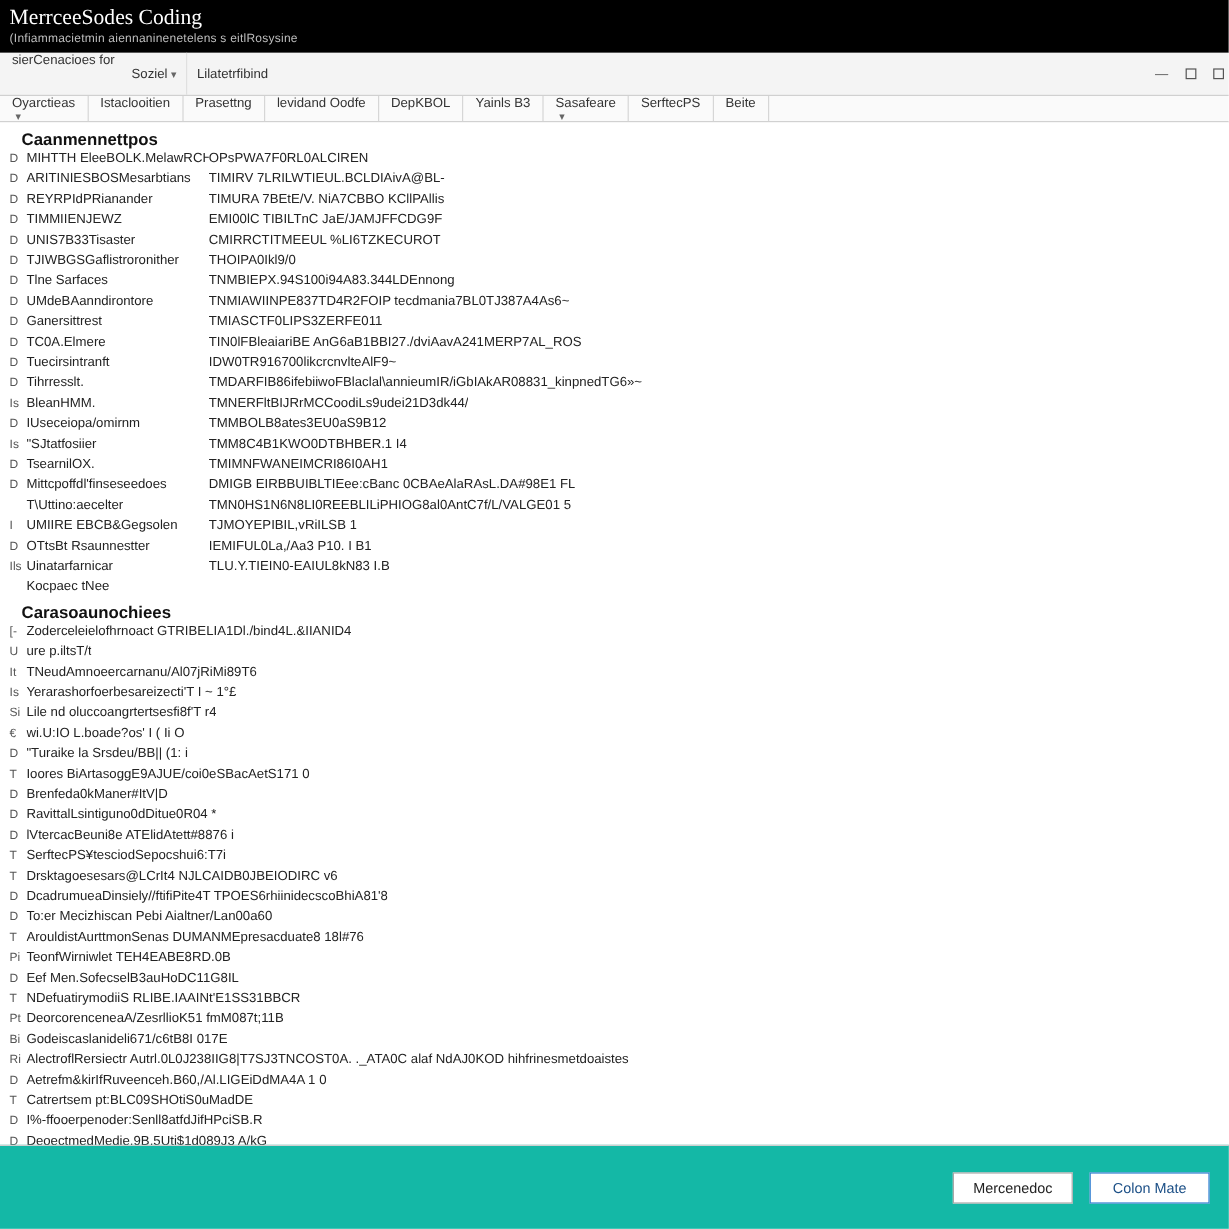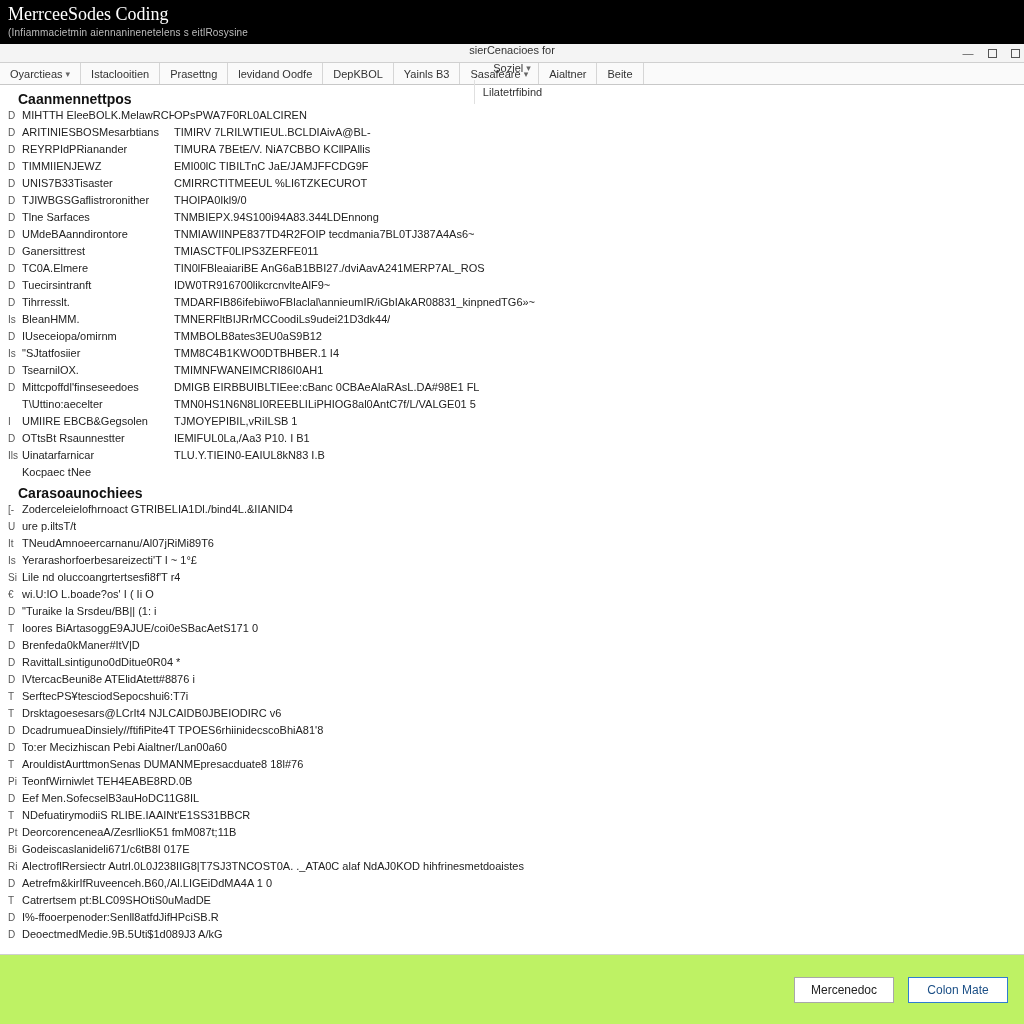--- a/index.html
+++ b/index.html
@@ -1,40 +1,40 @@
 <!DOCTYPE html>
 <html><head>
 <meta charset="utf-8">
 <style>
   * { box-sizing: border-box; margin: 0; padding: 0; }
   html, body { width: 1024px; height: 1024px; font-family: "Segoe UI", Tahoma, sans-serif; font-size: 12px; color: #222; background: #fff; overflow: hidden; }
   .titlebar { background: #000; color: #fff; padding: 4px 12px 6px 8px; }
   .titlebar .title { font-family: Georgia, "Times New Roman", serif; font-size: 18px; font-weight: 500; }
   .titlebar .subtitle { font-size: 10px; color: #bdbdbd; margin-top: 2px; letter-spacing: 0.2px; }
-  .toolbar { display: flex; align-items: center; background: #f4f4f4; border-bottom: 1px solid #d0d0d0; height: 19px; padding: 0 4px; font-size: 11px; color: #333; position: relative; flex-direction: column; }
+  .toolbar { display: flex; background: #f4f4f4; border-bottom: 1px solid #d0d0d0; height: 36px; padding: 0 4px; font-size: 11px; color: #333; position: relative; }
   .toolbar .tb-label { padding: 0 6px; }
   .toolbar .tb-item { padding: 12px 8px; height: 100%; display: flex; align-items: center; border-left: 1px solid #e0e0e0; cursor: default; }
   .toolbar .tb-item:first-of-type { border-left: none; }
   .toolbar .chev { margin-left: 3px; font-size: 9px; color: #666; }
   .winbtns { position: absolute; right: 4px; top: 0; height: 100%; display: flex; align-items: center; gap: 14px; }
   .winbtn { width: 12px; height: 12px; display: flex; align-items: center; justify-content: center; font-size: 11px; color: #555; cursor: default; }
   .winbtn.box { border: 1px solid #555; width: 9px; height: 9px; }
   .tabstrip { display: flex; background: #fafafa; border-bottom: 1px solid #c8c8c8; height: 22px; font-size: 11px; }
-  .tab { padding: 0 10px; border-right: 1px solid #d6d6d6; display: flex; align-items: center; cursor: default; color: #333; }
+  .tab { padding: 0 10px; border-right: 1px solid #d6d6d6; display: flex; cursor: default; color: #333; flex-direction: column; }
   .tab .chev { margin-left: 3px; font-size: 9px; color: #666; }
   .content { height: calc(1024px - 44px - 24px - 22px - 70px); overflow: hidden; padding: 4px 8px; background: #fff; }
   .section-header { font-weight: 700; font-size: 14px; padding: 2px 0; color: #111; margin-left: 10px; }
   .row { display: flex; align-items: baseline; height: 17px; font-size: 11px; color: #222; }
   .row .ic { width: 14px; flex: 0 0 14px; color: #555; font-size: 10px; }
   .row .c1 { width: 152px; flex: 0 0 152px; white-space: nowrap; overflow: hidden; }
   .row .c2 { white-space: nowrap; overflow: hidden; }
   .row-single { display: flex; align-items: baseline; height: 17px; font-size: 11px; color: #222; }
   .row-single .ic { width: 14px; flex: 0 0 14px; color: #555; font-size: 10px; }
   .row-single .c1 { white-space: nowrap; overflow: hidden; }
-  .footer { position: absolute; bottom: 0; left: 0; right: 0; height: 70px; border-top: 1px solid #cfcfcf; background: #bef264; display: flex; align-items: center; justify-content: flex-end; padding: 0 16px; gap: 14px; }
+  .footer { position: absolute; bottom: 0; left: 0; right: 0; height: 70px; border-top: 1px solid #cfcfcf; background: #14b8a6; display: flex; align-items: center; justify-content: flex-end; padding: 0 16px; gap: 14px; }
   .btn { min-width: 100px; height: 26px; border: 1px solid #a8a8a8; background: #fff; font-size: 12px; color: #222; display: flex; align-items: center; justify-content: center; cursor: default; }
   .btn.primary { border: 1.5px solid #2f7dd1; color: #1b4f86; text-align: center; }
 </style>
 </head>
 <body>
 
 <div class="titlebar">
   <div class="title">MerrceeSodes Coding</div>
   <div class="subtitle">(Infiammacietmin aiennaninenetelens s eitlRosysine</div>
 </div>
@@ -73,21 +73,21 @@
       <span>DepKBOL</span>
     </div>
     <div class="tab">
       <span>Yainls B3</span>
     </div>
     <div class="tab">
       <span>Sasafeare</span>
       <span class="chev">▾</span>
     </div>
     <div class="tab">
-      <span>Aialtner</span>
+      <span>SerftecPS</span>
     </div>
     <div class="tab">
       <span>Beite</span>
     </div>
   </div>
 
 <div class="content">
   <div class="section-header">Caanmennettpos</div>
   <div id="params-list">
       <div class="row">

